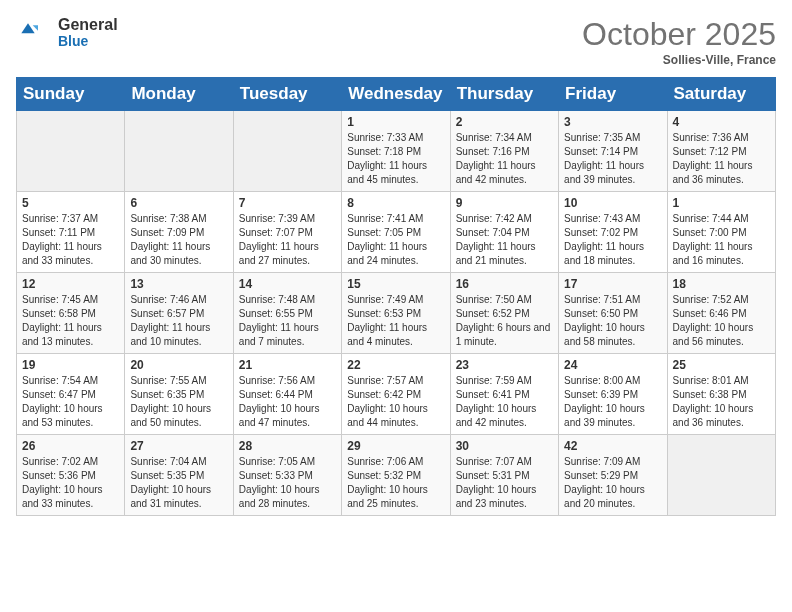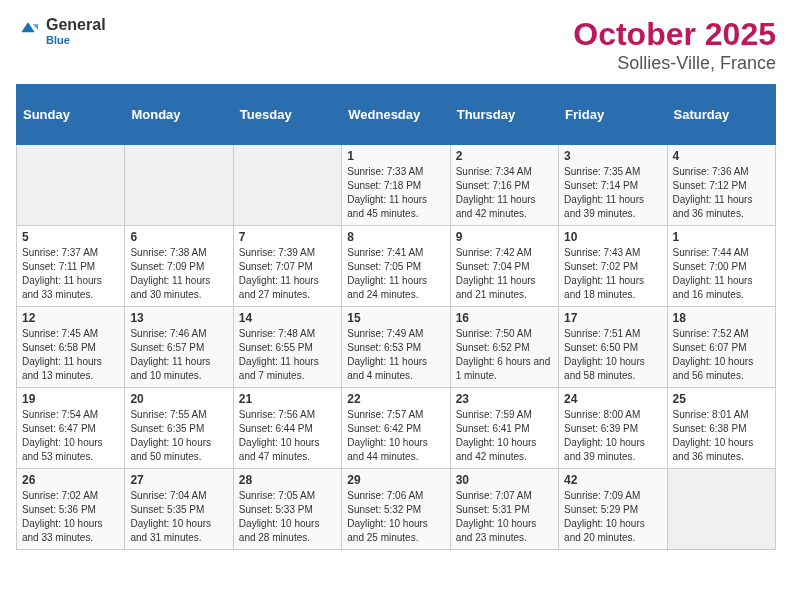--- a/index.html
+++ b/index.html
@@ -23,38 +23,39 @@
     .logo-icon {
       width: 20px;
       height: 20px;
       margin-left: 2px;
     }
     .title-block {
       text-align: right;
     }
     .month-title {
       font-size: 32px;
-      font-weight: bold;
-      color: #be185d;
+      font-weight: normal;
+      color: #737373;
     }
     .location {
-      font-size: 18px;
+      font-size: 12px;
       color: #555;
+      font-weight: bold;
     }
     .calendar {
       width: 100%;
       border-collapse: collapse;
       border: 1px solid #ccc;
     }
     .calendar th {
       background: #2a6eb0;
       color: #fff;
       text-align: left;
-      padding: 22px 6px;
-      font-size: 13px;
+      padding: 6px 6px;
+      font-size: 17px;
       border: 1px solid #2a6eb0;
     }
     .calendar td {
       vertical-align: top;
       padding: 4px 5px;
       border: 1px solid #ccc;
       font-size: 10.5px;
       color: #333;
       width: 108px;
       height: 80px;
@@ -79,23 +80,23 @@
 <body>
 
 <div class="header">
   <div class="logo">
     <div>
       <svg class="logo-icon" viewBox="0 0 30 30" width="30" height="30">
         <path d="M15 5 L25 20 L5 20 Z" fill="#1a6fb3"></path>
         <path d="M22 8 L30 8 L30 16 Z" fill="#4da6e0"></path>
       </svg>
     </div>
-    <div style="margin-left:8px; line-height:1.1">
+    <div style="margin-left:20px; line-height:1.1">
       <div style="font-size:16px;font-weight:bold;color:#333">General</div>
-      <div style="font-size:11px;font-weight:bold;color:#1a6fb3">Blue</div>
+      <div style="font-size:14px;font-weight:bold;color:#1a6fb3">Blue</div>
     </div>
   </div>
   <div class="title-block">
     <div class="month-title">October 2025</div>
     <div class="location">Sollies-Ville, France</div>
   </div>
 </div>
 
 <table class="calendar">
   <thead>
@@ -128,21 +129,21 @@
         <td><span class="day-num">10</span><span class="cell-content">Sunrise: 7:43 AM</span><br><span class="cell-content">Sunset: 7:02 PM</span><br><span class="cell-content">Daylight: 11 hours and 18 minutes.</span><br></td>
         <td><span class="day-num">1</span><span class="cell-content">Sunrise: 7:44 AM</span><br><span class="cell-content">Sunset: 7:00 PM</span><br><span class="cell-content">Daylight: 11 hours and 16 minutes.</span><br></td>
       </tr>
       <tr>
         <td><span class="day-num">12</span><span class="cell-content">Sunrise: 7:45 AM</span><br><span class="cell-content">Sunset: 6:58 PM</span><br><span class="cell-content">Daylight: 11 hours and 13 minutes.</span><br></td>
         <td><span class="day-num">13</span><span class="cell-content">Sunrise: 7:46 AM</span><br><span class="cell-content">Sunset: 6:57 PM</span><br><span class="cell-content">Daylight: 11 hours and 10 minutes.</span><br></td>
         <td><span class="day-num">14</span><span class="cell-content">Sunrise: 7:48 AM</span><br><span class="cell-content">Sunset: 6:55 PM</span><br><span class="cell-content">Daylight: 11 hours and 7 minutes.</span><br></td>
         <td><span class="day-num">15</span><span class="cell-content">Sunrise: 7:49 AM</span><br><span class="cell-content">Sunset: 6:53 PM</span><br><span class="cell-content">Daylight: 11 hours and 4 minutes.</span><br></td>
         <td><span class="day-num">16</span><span class="cell-content">Sunrise: 7:50 AM</span><br><span class="cell-content">Sunset: 6:52 PM</span><br><span class="cell-content">Daylight: 6 hours and 1 minute.</span><br></td>
         <td><span class="day-num">17</span><span class="cell-content">Sunrise: 7:51 AM</span><br><span class="cell-content">Sunset: 6:50 PM</span><br><span class="cell-content">Daylight: 10 hours and 58 minutes.</span><br></td>
-        <td><span class="day-num">18</span><span class="cell-content">Sunrise: 7:52 AM</span><br><span class="cell-content">Sunset: 6:07 PM</span><br><span class="cell-content">Daylight: 10 hours and 56 minutes.</span><br></td>
+        <td><span class="day-num">18</span><span class="cell-content">Sunrise: 7:52 AM</span><br><span class="cell-content">Sunset: 6:46 PM</span><br><span class="cell-content">Daylight: 10 hours and 56 minutes.</span><br></td>
       </tr>
       <tr>
         <td><span class="day-num">19</span><span class="cell-content">Sunrise: 7:54 AM</span><br><span class="cell-content">Sunset: 6:47 PM</span><br><span class="cell-content">Daylight: 10 hours and 53 minutes.</span><br></td>
         <td><span class="day-num">20</span><span class="cell-content">Sunrise: 7:55 AM</span><br><span class="cell-content">Sunset: 6:35 PM</span><br><span class="cell-content">Daylight: 10 hours and 50 minutes.</span><br></td>
         <td><span class="day-num">21</span><span class="cell-content">Sunrise: 7:56 AM</span><br><span class="cell-content">Sunset: 6:44 PM</span><br><span class="cell-content">Daylight: 10 hours and 47 minutes.</span><br></td>
         <td><span class="day-num">22</span><span class="cell-content">Sunrise: 7:57 AM</span><br><span class="cell-content">Sunset: 6:42 PM</span><br><span class="cell-content">Daylight: 10 hours and 44 minutes.</span><br></td>
         <td><span class="day-num">23</span><span class="cell-content">Sunrise: 7:59 AM</span><br><span class="cell-content">Sunset: 6:41 PM</span><br><span class="cell-content">Daylight: 10 hours and 42 minutes.</span><br></td>
         <td><span class="day-num">24</span><span class="cell-content">Sunrise: 8:00 AM</span><br><span class="cell-content">Sunset: 6:39 PM</span><br><span class="cell-content">Daylight: 10 hours and 39 minutes.</span><br></td>
         <td><span class="day-num">25</span><span class="cell-content">Sunrise: 8:01 AM</span><br><span class="cell-content">Sunset: 6:38 PM</span><br><span class="cell-content">Daylight: 10 hours and 36 minutes.</span><br></td>
       </tr>

